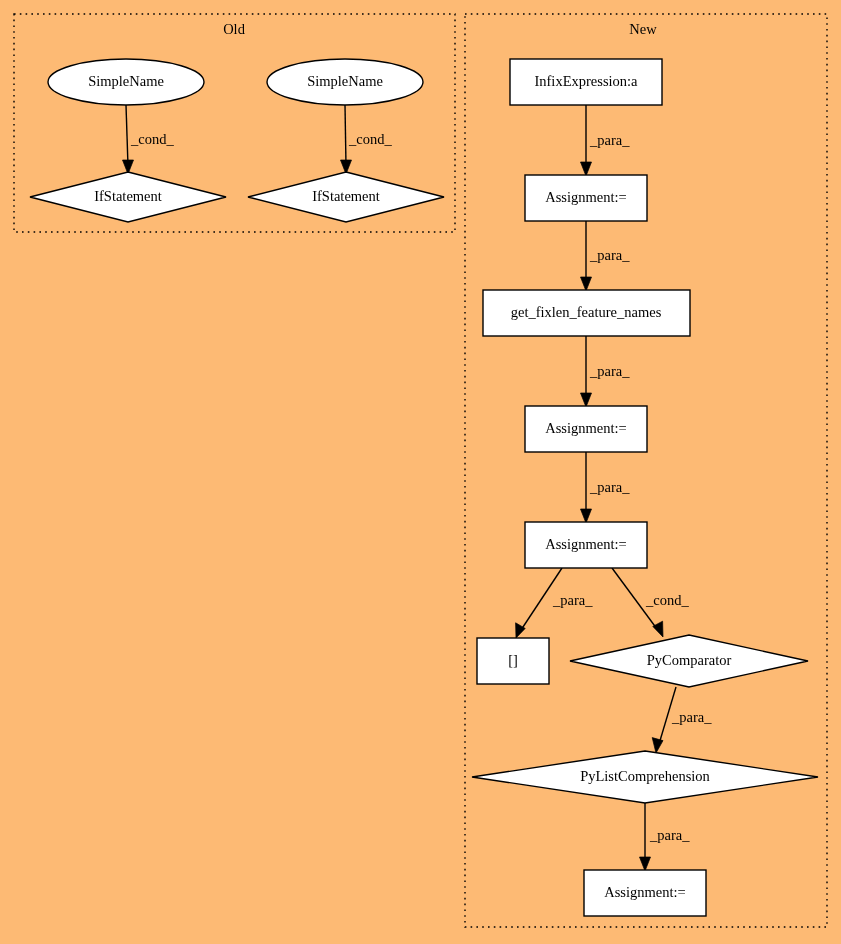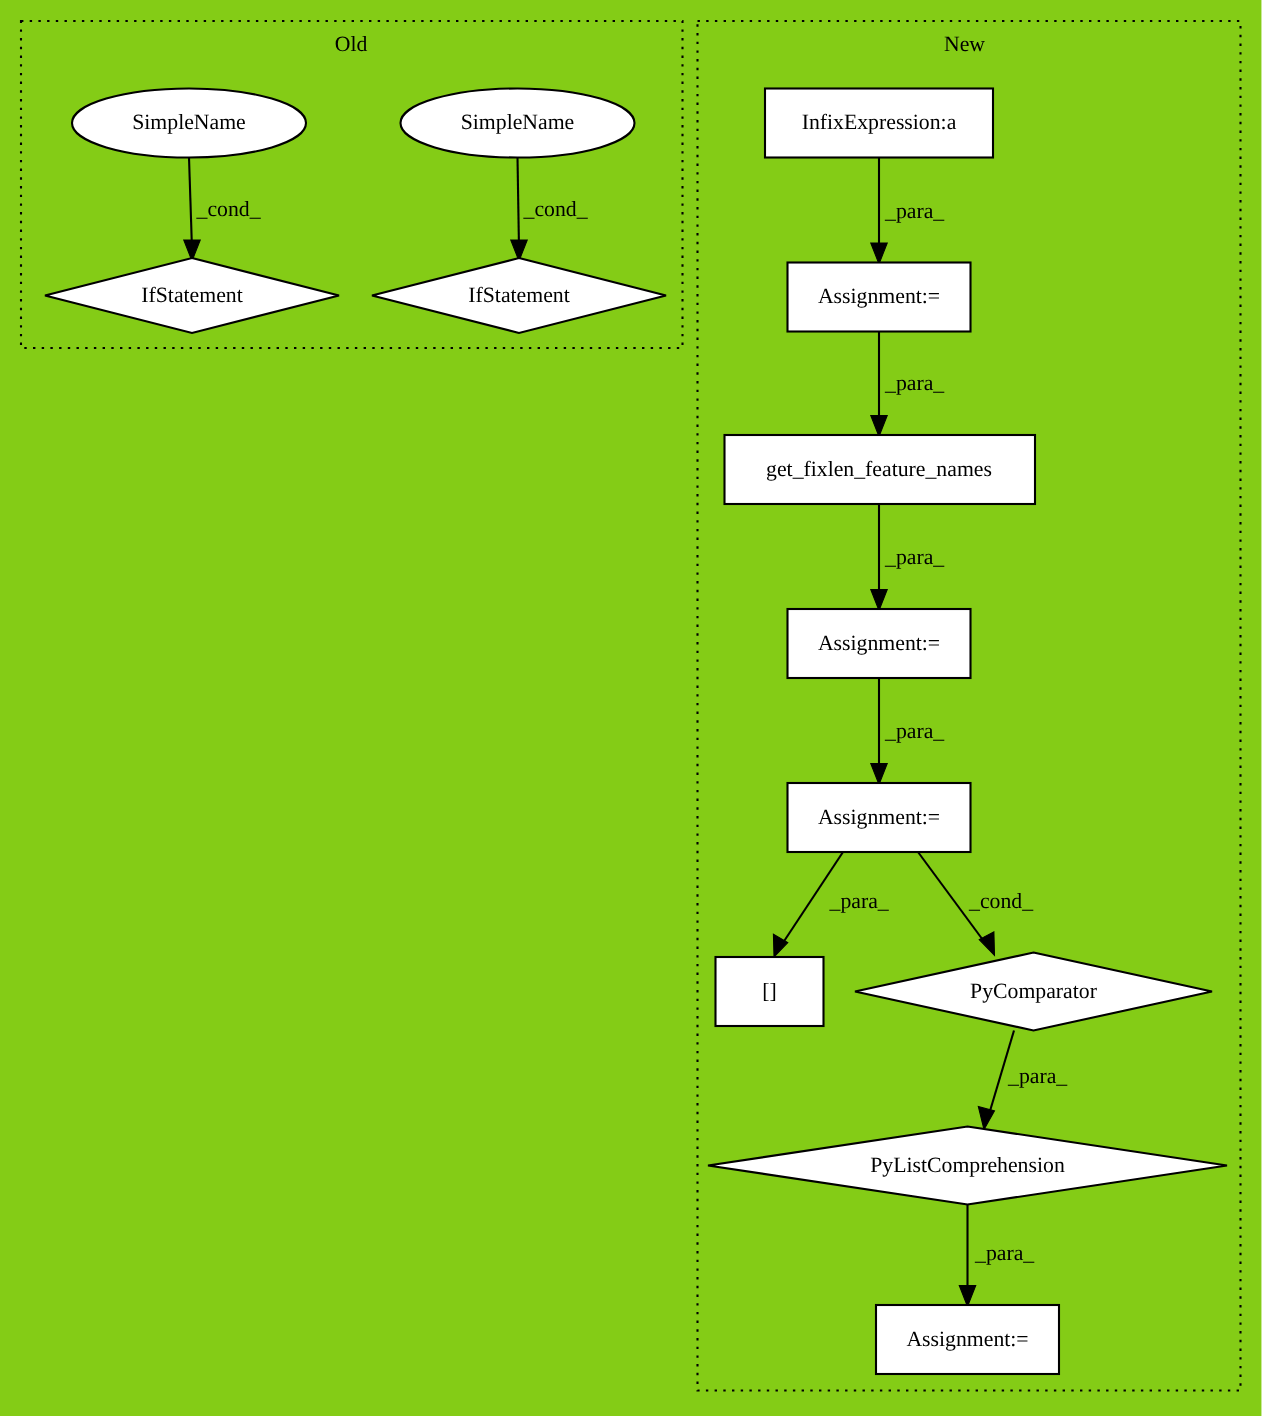--- a/index.html
+++ b/index.html
@@ -4,21 +4,21 @@
 <style>
   html, body {
     margin: 0;
     padding: 0;
     background: #ffffff;
   }
   #stage {
     position: relative;
     width: 841px;
     height: 944px;
-    background: #84cc16;
+    background: #fdba74;
     font-family: "Liberation Serif", "DejaVu Serif", serif;
     overflow: hidden;
   }
   #graph-svg {
     position: absolute;
     left: 0;
     top: 0;
     width: 841px;
     height: 944px;
   }

